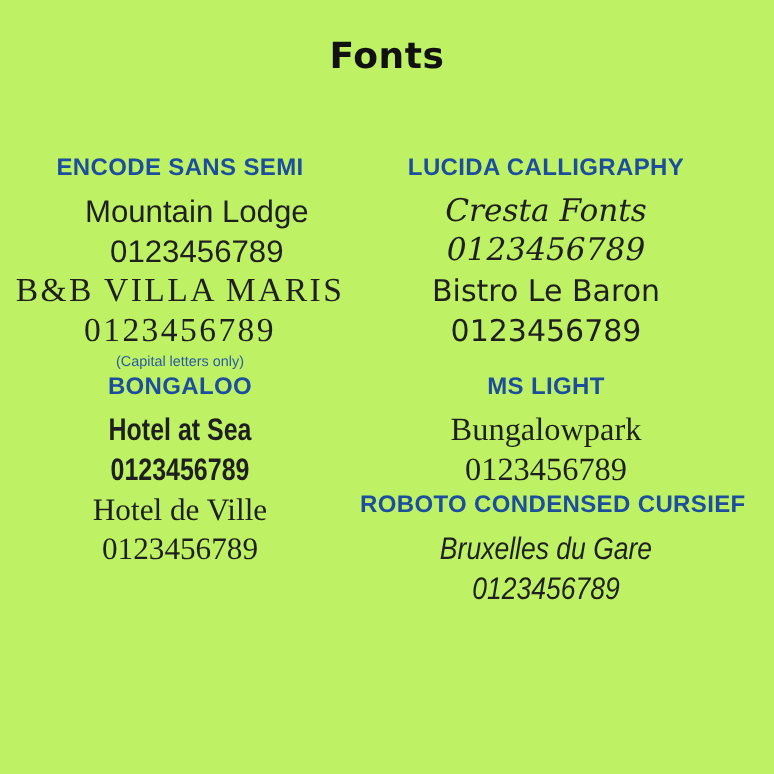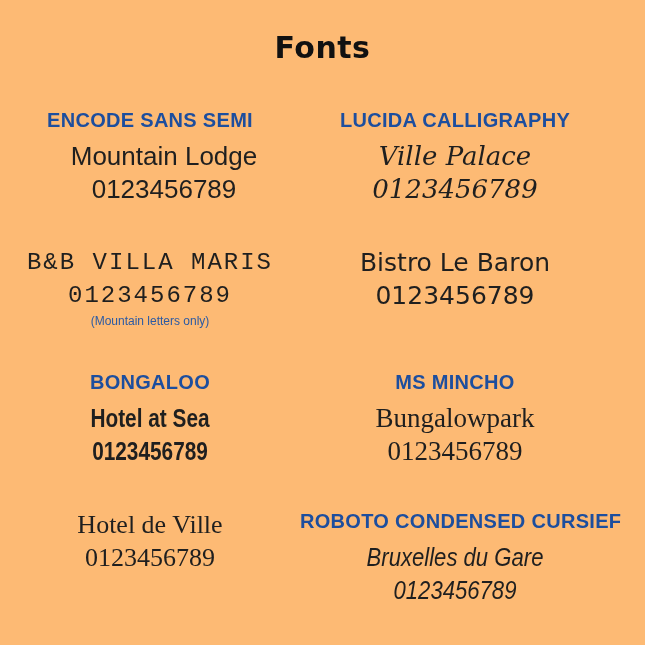--- a/index.html
+++ b/index.html
@@ -1,30 +1,30 @@
 <!DOCTYPE html>
 <html><head>
 <meta charset="utf-8">
 <style>
   html,body{margin:0;padding:0;background:#ffffff;width:645px;height:645px;overflow:hidden;}
   body{font-family:"Liberation Sans",sans-serif;color:#1c1c1c;}
-  .page{width:645px;height:645px;background:#fdba74;}
+  .page{width:645px;height:645px;background:#bef264;}
   .page-title{width:620px;margin:0 auto;padding-top:30px;text-align:center;
     font-size:30px;font-weight:700;color:#111;letter-spacing:.5px;
     font-family:"DejaVu Sans",sans-serif;}
-  .grid{display:grid;grid-template-columns:300px 310px;row-gap:40px;margin-top:42px;}
+  .grid{display:grid;grid-template-columns:300px 310px;margin-top:62px;}
   .cell{text-align:center;white-space:nowrap;overflow:visible;}
   .font-name{font-size:20px;font-weight:700;color:#1d4e9e;letter-spacing:.3px;
     line-height:26px;margin-bottom:7px;font-family:"Liberation Sans",sans-serif;}
   .sample,.digits{font-size:26px;line-height:33px;color:#1f1f1f;}
   .note{font-size:12px;line-height:16px;color:#2a5aa4;margin-top:1px;}
   
   .f-encode{font-family:"Liberation Sans",sans-serif;padding-left:28px;}
   .f-lucida{font-family:"DejaVu Serif",serif;font-style:italic;}
-  .f-gaboed{font-family:Liberation Mono, monospace;font-size:24px;letter-spacing:2px;}
+  .f-gaboed{font-family:Liberation Serif, serif;font-size:28px;letter-spacing:2px;}
   .f-comic{font-family:"DejaVu Sans",sans-serif;font-size:25px;text-align:center;}
   .f-bongaloo{font-family:"Liberation Sans",sans-serif;font-weight:700;
     transform:scaleX(.8);transform-origin:center;}
   .f-mincho{font-family:"Liberation Serif",serif;font-size:27px;}
   .f-din{font-family:Liberation Serif, serif;}
   .f-roboto{font-family:"Liberation Sans",sans-serif;font-style:italic;
     transform:scaleX(.85);transform-origin:center;}
 </style>
 </head>
 <body>
@@ -35,41 +35,41 @@
 
   <div class="grid">
 
     <div class="cell">
       <div class="font-name">ENCODE SANS SEMI</div>
       <div class="sample f-encode">Mountain Lodge</div>
       <div class="digits f-encode">0123456789</div>
     </div>
     <div class="cell">
       <div class="font-name">LUCIDA CALLIGRAPHY</div>
-      <div class="sample f-lucida">Ville Palace</div>
+      <div class="sample f-lucida">Cresta Fonts</div>
       <div class="digits f-lucida">0123456789</div>
     </div>
 
     <div class="cell">
       <div class="sample f-gaboed">B&amp;B VILLA MARIS</div>
       <div class="digits f-gaboed">0123456789</div>
-      <div class="note">(Mountain letters only)</div>
+      <div class="note">(Capital letters only)</div>
     </div>
     <div class="cell">
       <div class="sample f-comic">Bistro Le Baron</div>
       <div class="digits f-comic">0123456789</div>
     </div>
 
     <div class="cell">
       <div class="font-name">BONGALOO</div>
       <div class="sample f-bongaloo">Hotel at Sea</div>
       <div class="digits f-bongaloo">0123456789</div>
     </div>
     <div class="cell">
-      <div class="font-name">MS MINCHO</div>
+      <div class="font-name">MS LIGHT</div>
       <div class="sample f-mincho">Bungalowpark</div>
       <div class="digits f-mincho">0123456789</div>
     </div>
 
     <div class="cell">
       <div class="sample f-din">Hotel de Ville</div>
       <div class="digits f-din">0123456789</div>
     </div>
     <div class="cell">
       <div class="font-name">ROBOTO CONDENSED CURSIEF</div>

